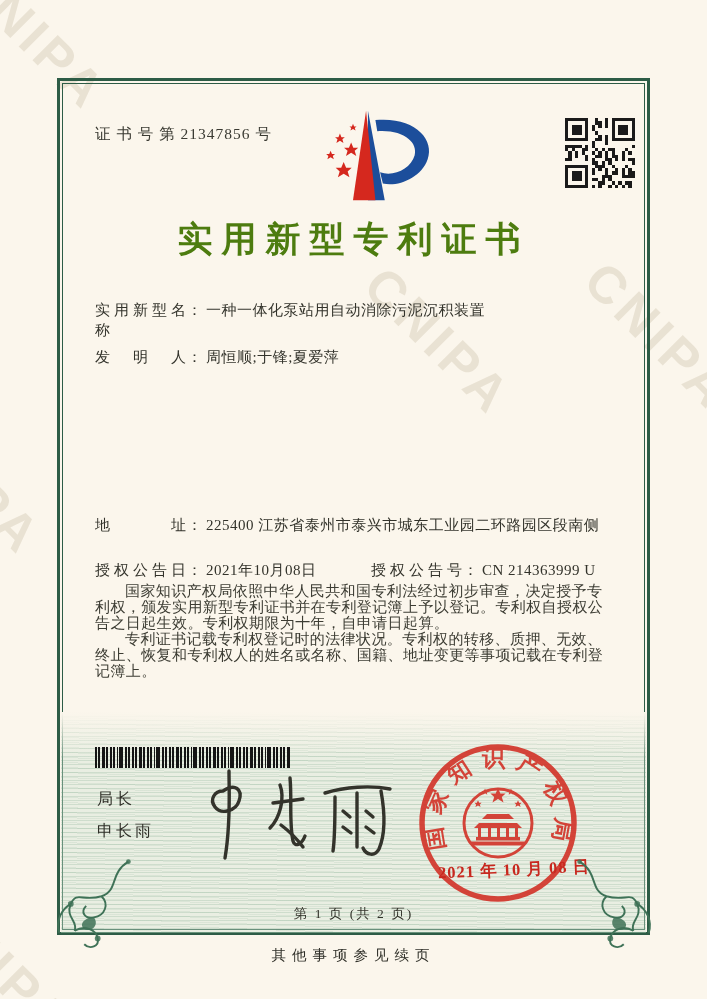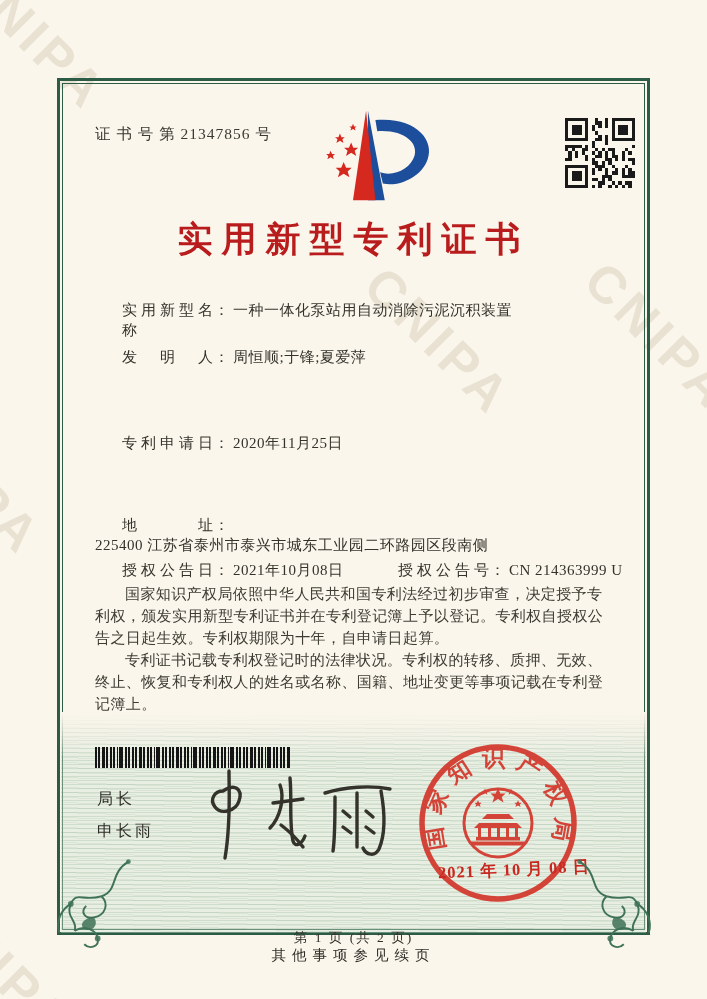--- a/index.html
+++ b/index.html
@@ -25,43 +25,43 @@
       repeating-linear-gradient(0deg, rgba(110,160,128,.22) 0 1px, rgba(110,160,128,0) 1px 4px),
       repeating-linear-gradient(2deg, rgba(110,160,128,.12) 0 1px, rgba(110,160,128,0) 1px 5px);
   }
   .guilloche::after{content:"";position:absolute;left:0;top:0;right:0;height:46px;
     background:linear-gradient(#fbf6ec, rgba(251,246,236,0));}
   .certno{position:absolute;left:95px;top:124px;font-size:15.5px;letter-spacing:1px;color:#3a3a32;}
   .logo{position:absolute;left:297px;top:106px;}
   .qr{position:absolute;left:565px;top:118px;}
   .title{
     position:absolute;left:0;top:216px;width:707px;text-align:center;
-    font-size:35px;font-weight:bold;letter-spacing:9px;color:#b91c1c;
+    font-size:35px;font-weight:bold;letter-spacing:9px;color:#4d7c0f;
   }
   
   .frow{position:absolute;left:95px;width:528px;font-size:15px;line-height:20px;color:#33332b;}
-  .flabel{display:inline-block;width:92px;text-align:justify;text-align-last:justify;vertical-align:top;letter-spacing:1px;margin-left:27px;}
+  .flabel{display:inline-block;width:92px;text-align:justify;text-align-last:justify;vertical-align:top;letter-spacing:1px;}
   .fcolon{display:inline-block;vertical-align:top;margin-right:4px;}
   .fvalue{letter-spacing:.5px;vertical-align:top;}
   .addr .fvalue{display:inline-block;width:402px;}
   .pair2{position:absolute;left:276px;top:0;}
   
-  .body-text{position:absolute;left:95px;top:583px;width:521px;font-size:15px;line-height:22px;color:#3c3c33;letter-spacing:.4px;}
+  .body-text{position:absolute;left:95px;top:583px;width:521px;font-size:15px;line-height:16px;color:#3c3c33;letter-spacing:.4px;}
   .body-text p{margin:0;text-indent:2em;}
   .barcode{position:absolute;left:95px;top:747px;}
   .signer{position:absolute;left:97px;font-size:16px;letter-spacing:3px;color:#2e2e27;}
   .signer.t1{top:789px;}
   .signer.t2{top:821px;}
   .signature{position:absolute;left:185px;top:763px;}
   .seal{position:absolute;left:412px;top:737px;width:172px;height:172px;}
   .seal-date{
     position:absolute;left:438px;top:858px;width:200px;font-size:16.5px;font-weight:bold;
     color:#c8281f;letter-spacing:1px;transform:rotate(-2.5deg);white-space:nowrap;
   }
-  .pagenum{position:absolute;left:0;top:905px;width:707px;text-align:center;font-size:13.5px;letter-spacing:2px;color:#33332b;margin-top:24px;}
+  .pagenum{position:absolute;left:0;top:905px;width:707px;text-align:center;font-size:13.5px;letter-spacing:2px;color:#33332b;}
   .contnote{position:absolute;left:0;top:946px;width:707px;text-align:center;font-size:14.5px;letter-spacing:6px;color:#2f2f28;}
   .ornament{position:absolute;width:96px;height:100px;}
   .orn-l{left:42px;top:852px;}
   .orn-r{left:570px;top:852px;transform:scaleX(-1);}
 </style>
 </head>
 <body>
 
 <div class="page">
 
@@ -220,23 +220,20 @@
     </svg>
 
   <div class="title">实用新型专利证书</div>
 
   <div class="frow" style="top:300px">
     <span class="flabel">实用新型名称</span><span class="fcolon">：</span><span class="fvalue">一种一体化泵站用自动消除污泥沉积装置</span>
   </div>
   <div class="frow" style="top:347px">
     <span class="flabel">发明人</span><span class="fcolon">：</span><span class="fvalue">周恒顺;于锋;夏爱萍</span>
   </div>
-  <div class="frow" style="top:433px">
-    <span class="flabel">专利申请日</span><span class="fcolon">：</span><span class="fvalue">2020年11月25日</span>
-  </div>
   <div class="frow addr" style="top:515px">
     <span class="flabel">地址</span><span class="fcolon">：</span><span class="fvalue">225400 江苏省泰州市泰兴市城东工业园二环路园区段南侧</span>
   </div>
   <div class="frow" style="top:560px">
     <span class="flabel">授权公告日</span><span class="fcolon">：</span><span class="fvalue">2021年10月08日</span>
     <span class="pair2">
       <span class="flabel">授权公告号</span><span class="fcolon">：</span><span class="fvalue">CN 214363999 U</span>
     </span>
   </div>
 

